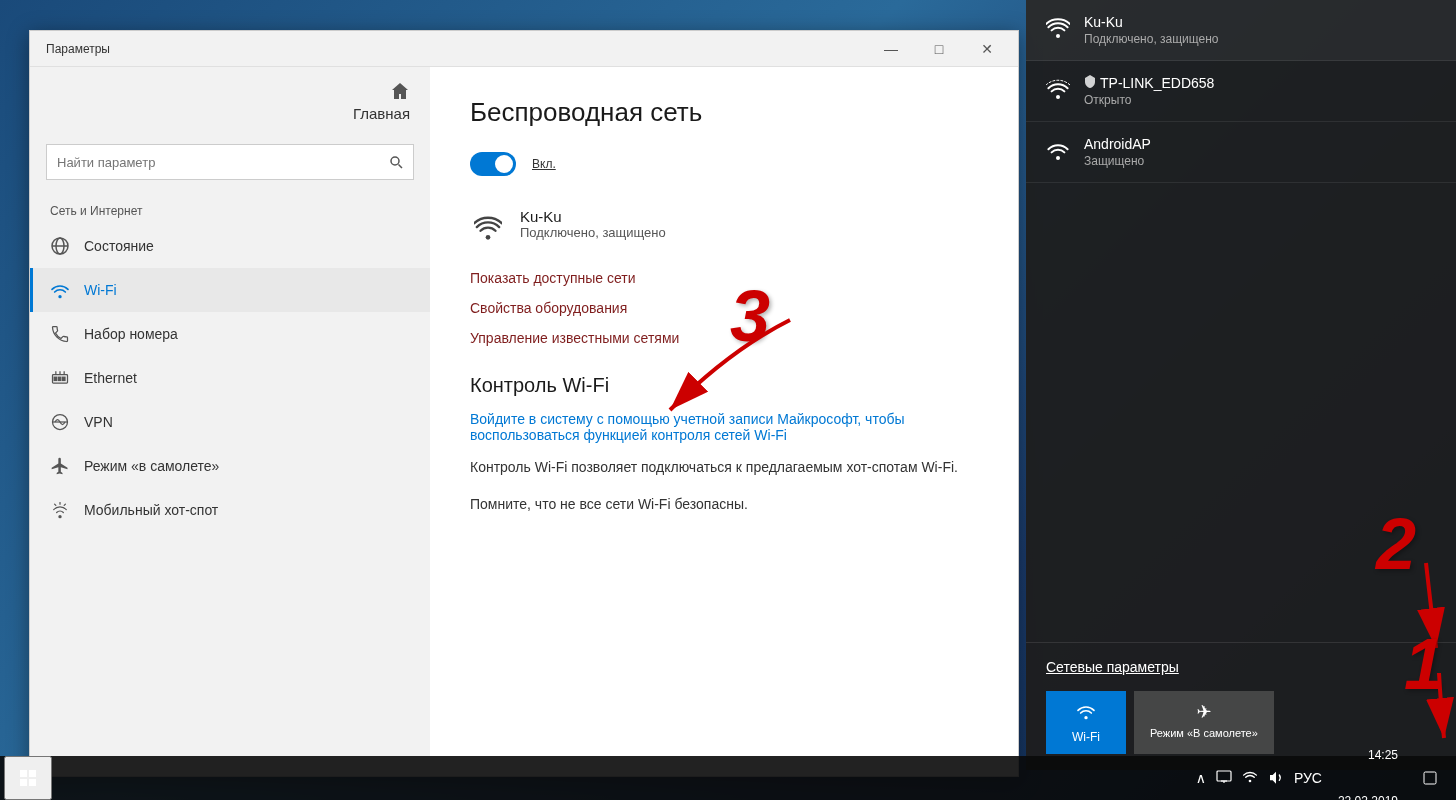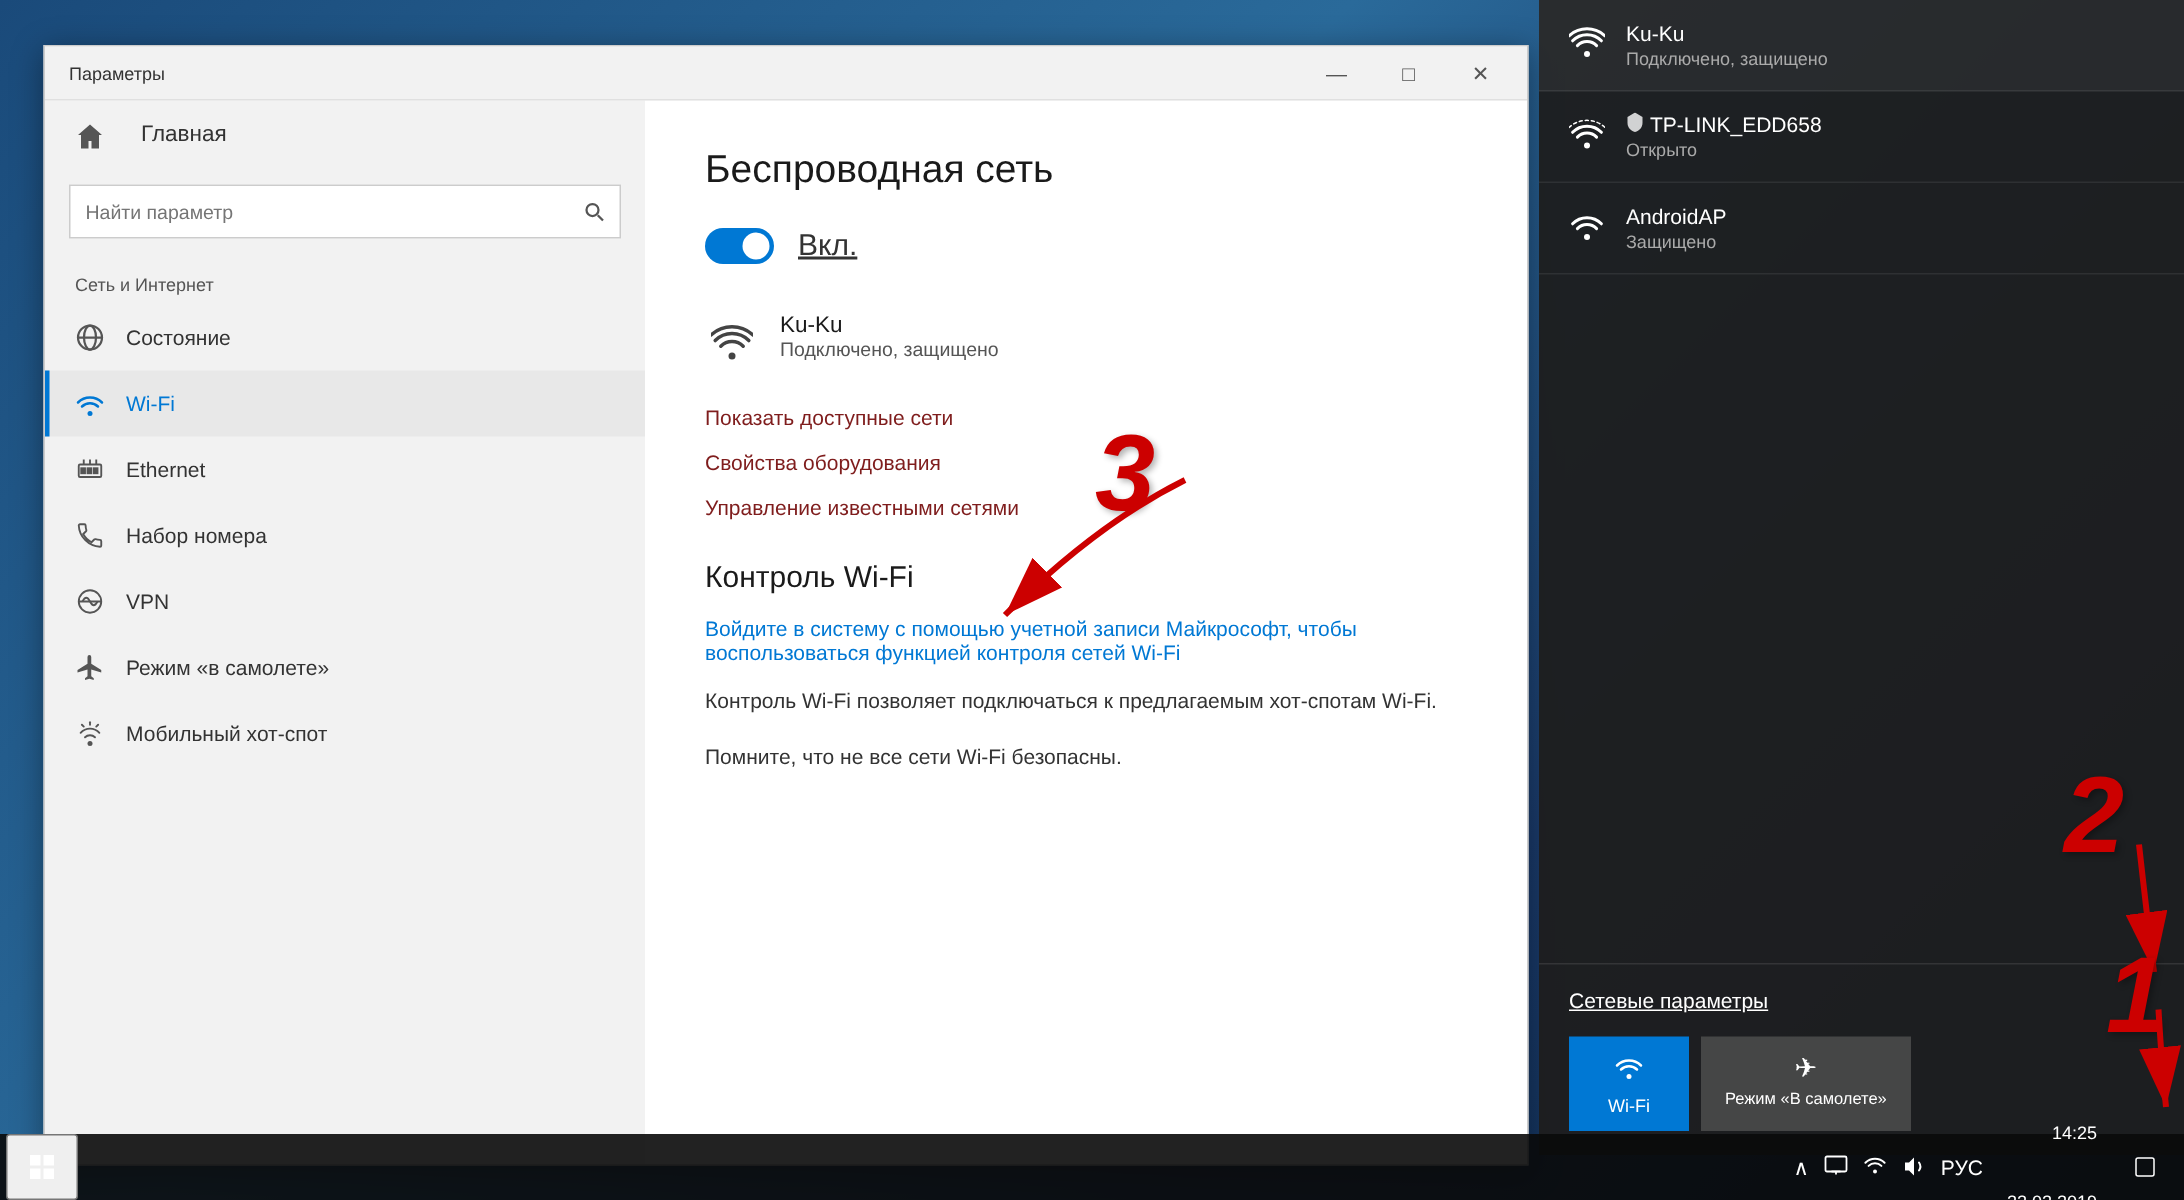--- a/index.html
+++ b/index.html
@@ -78,24 +78,25 @@
     .sidebar {
       width: 400px;
       background: #f2f2f2;
       flex-shrink: 0;
       padding: 0;
       overflow-y: auto;
     }
 
     .sidebar-home {
       display: flex;
-      align-items: flex-start;
-      gap: 24px;
+      align-items: flex-end;
+      gap: 4px;
       padding: 14px 20px;
       cursor: pointer;
+      flex-direction: column;
     }
 
     .sidebar-home-label {
       font-size: 15px;
       color: #333;
     }
 
     .search-box {
       margin: 8px 16px 16px 16px;
       position: relative;
@@ -213,21 +214,21 @@
       position: absolute;
       right: 3px;
       top: 3px;
       width: 18px;
       height: 18px;
       background: white;
       border-radius: 50%;
     }
 
     .toggle-label {
-      font-size: 20px;
+      font-size: 12px;
       color: #333;
       text-decoration: underline;
     }
 
     
     .connected-network {
       display: flex;
       align-items: flex-start;
       gap: 14px;
       margin-bottom: 20px;
@@ -527,44 +528,44 @@
 
         <div class="nav-item active">
           <span class="nav-icon">
             <svg width="20" height="20" viewBox="0 0 24 24" fill="none">
               <path d="M12 18a2 2 0 1 1 0 4 2 2 0 0 1 0-4z" fill="#0078d4"></path>
               <path d="M5.6 14.4a9 9 0 0 1 12.8 0" stroke="#0078d4" stroke-width="2" fill="none" stroke-linecap="round"></path>
               <path d="M2.4 11.2a13.5 13.5 0 0 1 19.2 0" stroke="#0078d4" stroke-width="2" fill="none" stroke-linecap="round"></path>
             </svg>
           </span>
           <span class="nav-label">Wi-Fi</span>
+        </div>
+
+        <div class="nav-item">
+          <span class="nav-icon">
+            <svg width="20" height="20" viewBox="0 0 24 24" fill="none" stroke="#555" stroke-width="1.5">
+              <path d="M6.6 10.8a15 15 0 0 0 6.6 6.6l2.2-2.2a1 1 0 0 1 1-.25c1.1.37 2.3.57 3.6.57.55 0 1 .45 1 1V20c0 .55-.45 1-1 1A18 18 0 0 1 3 4c0-.55.45-1 1-1h3.5c.55 0 1 .45 1 1 0 1.3.2 2.5.57 3.6a1 1 0 0 1-.25 1L6.6 10.8z" stroke="#555" fill="none"></path>
+            </svg>
+          </span>
+          <span class="nav-label">Набор номера</span>
         </div>
 
         <div class="nav-item">
           <span class="nav-icon">
             <svg width="20" height="20" viewBox="0 0 24 24" fill="none" stroke="#555" stroke-width="1.5">
               <rect x="3" y="8" width="18" height="10" rx="1"></rect>
               <line x1="7" y1="8" x2="7" y2="4"></line>
               <line x1="12" y1="8" x2="12" y2="4"></line>
               <line x1="17" y1="8" x2="17" y2="4"></line>
               <rect x="5" y="11" width="3" height="4" fill="#555"></rect>
               <rect x="10" y="11" width="3" height="4" fill="#555"></rect>
               <rect x="15" y="11" width="3" height="4" fill="#555"></rect>
             </svg>
           </span>
           <span class="nav-label">Ethernet</span>
-        </div>
-
-        <div class="nav-item">
-          <span class="nav-icon">
-            <svg width="20" height="20" viewBox="0 0 24 24" fill="none" stroke="#555" stroke-width="1.5">
-              <path d="M6.6 10.8a15 15 0 0 0 6.6 6.6l2.2-2.2a1 1 0 0 1 1-.25c1.1.37 2.3.57 3.6.57.55 0 1 .45 1 1V20c0 .55-.45 1-1 1A18 18 0 0 1 3 4c0-.55.45-1 1-1h3.5c.55 0 1 .45 1 1 0 1.3.2 2.5.57 3.6a1 1 0 0 1-.25 1L6.6 10.8z" stroke="#555" fill="none"></path>
-            </svg>
-          </span>
-          <span class="nav-label">Набор номера</span>
         </div>
 
         <div class="nav-item">
           <span class="nav-icon">
             <svg width="20" height="20" viewBox="0 0 24 24" fill="none" stroke="#555" stroke-width="1.5">
               <circle cx="12" cy="12" r="9"></circle>
               <path d="M6 12 Q9 6 12 12 Q15 18 18 12" stroke="#555" fill="none"></path>
               <line x1="3" y1="12" x2="21" y2="12"></line>
             </svg>
           </span>

